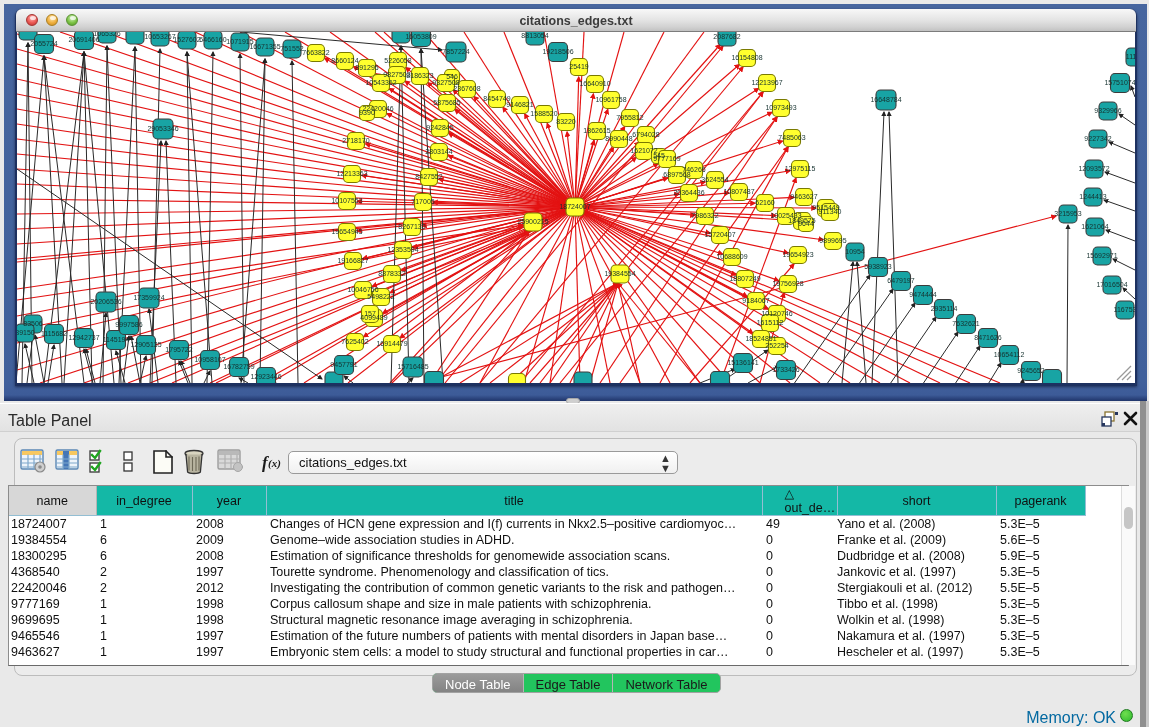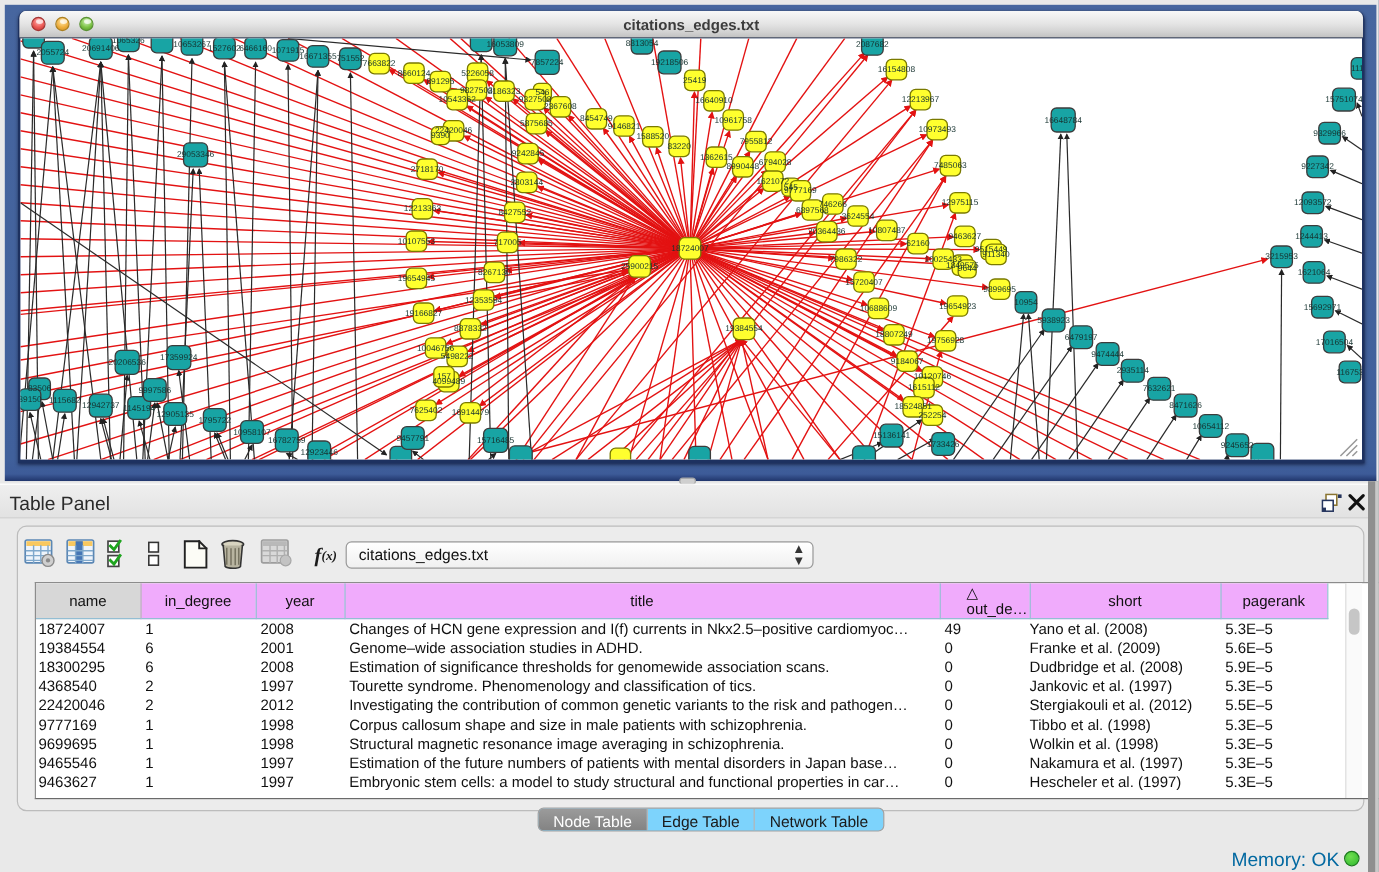--- a/index.html
+++ b/index.html
@@ -10,31 +10,31 @@
 .tl.y{left:46px;background:radial-gradient(circle at 50% 30%,#ffe9b0,#f0b03f 55%,#c88a22);border:1px solid #ab8022}
 .tl.g{left:66px;background:radial-gradient(circle at 50% 30%,#d2f2c0,#7ec446 55%,#4f9426);border:1px solid #5a9234}
 .wtitle{position:absolute;left:16px;top:14px;width:1120px;text-align:center;font-size:12.5px;font-weight:bold;color:#3c3c3c}
 .resize{position:absolute;left:1115px;top:364px}
 .bot{position:absolute;left:0;top:401px;width:1149px;height:326px;background:#e9e9e9}
 .tpbar{position:absolute;left:0;top:403px;width:1141px;height:29px;background:linear-gradient(#efefef,#e2e2e2);border-top:1px solid #fff;border-bottom:1px solid #d0d0d0;font-size:16px;color:#2a2a2a}
 .tpbar span{position:absolute;left:8px;top:8px}
 .panel{position:absolute;left:14px;top:438px;width:1123px;height:238px;background:#ececec;border:1px solid #bcbcbc;border-radius:8px}
 .combo{position:absolute;left:288px;top:451px;width:390px;height:23px;background:linear-gradient(#fff,#f0f0f0);border:1px solid #9a9a9a;border-radius:5px;font-size:13px;color:#111;line-height:21px;padding-left:10px}
 .combo .arr{position:absolute;right:6px;top:1px;font-size:11px;color:#333;line-height:10px}
-.tablewrap{position:absolute;left:29px;top:485px;width:1121px;height:181px;background:#fff;border:1px solid #8c8c8c;border-bottom:1px solid #6a6a6a;overflow:hidden}
+.tablewrap{position:absolute;left:8px;top:485px;width:1121px;height:181px;background:#fff;border:1px solid #8c8c8c;border-bottom:1px solid #6a6a6a;overflow:hidden}
 table{border-collapse:collapse;table-layout:fixed;font-size:12.5px;color:#101010}
-th{height:20px;background:#f0abfc;border-right:1px solid #93bed3;border-bottom:1px solid #93bed3;font-weight:normal;font-size:12.5px;padding:0}
+th{height:20px;background:#14b8a6;border-right:1px solid #93bed3;border-bottom:1px solid #93bed3;font-weight:normal;font-size:12.5px;padding:0}
 th.c0{background:#d7d7d7;border-right:1px solid #b5b5b5}
 td{height:16px;white-space:nowrap;overflow:hidden;padding:0 0 0 4px}
 td.c0{padding-left:2px}
 td.c5{text-align:left;padding:0 16px 0 0}
 .c0{width:87px}.c1{width:96px}.c2{width:74px}.c3{width:496px}.c4{width:75px}.c5{width:159px}.c6{width:89px}
 .vsb{position:absolute;left:1121px;top:486px;width:14px;height:179px;background:#fafafa;border-left:1px solid #ddd}
 .vsb .th{position:absolute;left:2px;top:21px;width:9px;height:22px;background:#c6c6c6;border-radius:5px}
-.tabs{position:absolute;left:448px;top:673px;height:20px;display:flex;border:1px solid #a2a2a2;border-radius:5px;overflow:hidden;background:#7dd3fc;font-size:13px}
+.tabs{position:absolute;left:432px;top:673px;height:20px;display:flex;border:1px solid #a2a2a2;border-radius:5px;overflow:hidden;background:#22c55e;font-size:13px}
 .tabs div{padding:1px 12px 0;line-height:19px;color:#1a1a1a}
 .tabs .sel{background:linear-gradient(#9b9b9b,#838383);color:#fff}
 .tabs .sep{padding:0;width:1px;background:#b5b5b5}
 .mem{position:absolute;right:33px;top:709px;font-size:16px;color:#0369a1}
 .dot{position:absolute;right:16px;top:709px;width:13px;height:13px;border-radius:50%;background:radial-gradient(circle at 40% 35%,#6fdf4f,#2eb82e);border:1px solid #1d7a1d}
 .redge{position:absolute;right:0;top:401px;width:9px;height:326px;background:#8f8f8f;border-right:3px solid #c9c9c9}
 .fico{position:absolute;top:411px;font-size:14px;color:#111}
 .tl::after{content:'';position:absolute;left:2.5px;top:1px;width:6px;height:4px;border-radius:50%;background:rgba(255,255,255,.7)}
 .handle{position:absolute;left:566px;top:398px;width:14px;height:6px;border-radius:3px;background:#cfcfcf;border:1px solid #a8a8a8}
 </style></head><body>
@@ -636,21 +636,21 @@
           <td class="c1">1</td>
           <td class="c2">2008</td>
           <td class="c3">Changes of HCN gene expression and I(f) currents in Nkx2.5–positive cardiomyoc…</td>
           <td class="c4">49</td>
           <td class="c5">Yano et al. (2008)</td>
           <td class="c6">5.3E–5</td>
         </tr>
         <tr>
           <td class="c0">19384554</td>
           <td class="c1">6</td>
-          <td class="c2">2001</td>
+          <td class="c2">2009</td>
           <td class="c3">Genome–wide association studies in ADHD.</td>
           <td class="c4">0</td>
           <td class="c5">Franke et al. (2009)</td>
           <td class="c6">5.6E–5</td>
         </tr>
         <tr>
           <td class="c0">18300295</td>
           <td class="c1">6</td>
           <td class="c2">2008</td>
           <td class="c3">Estimation of significance thresholds for genomewide association scans.</td>

